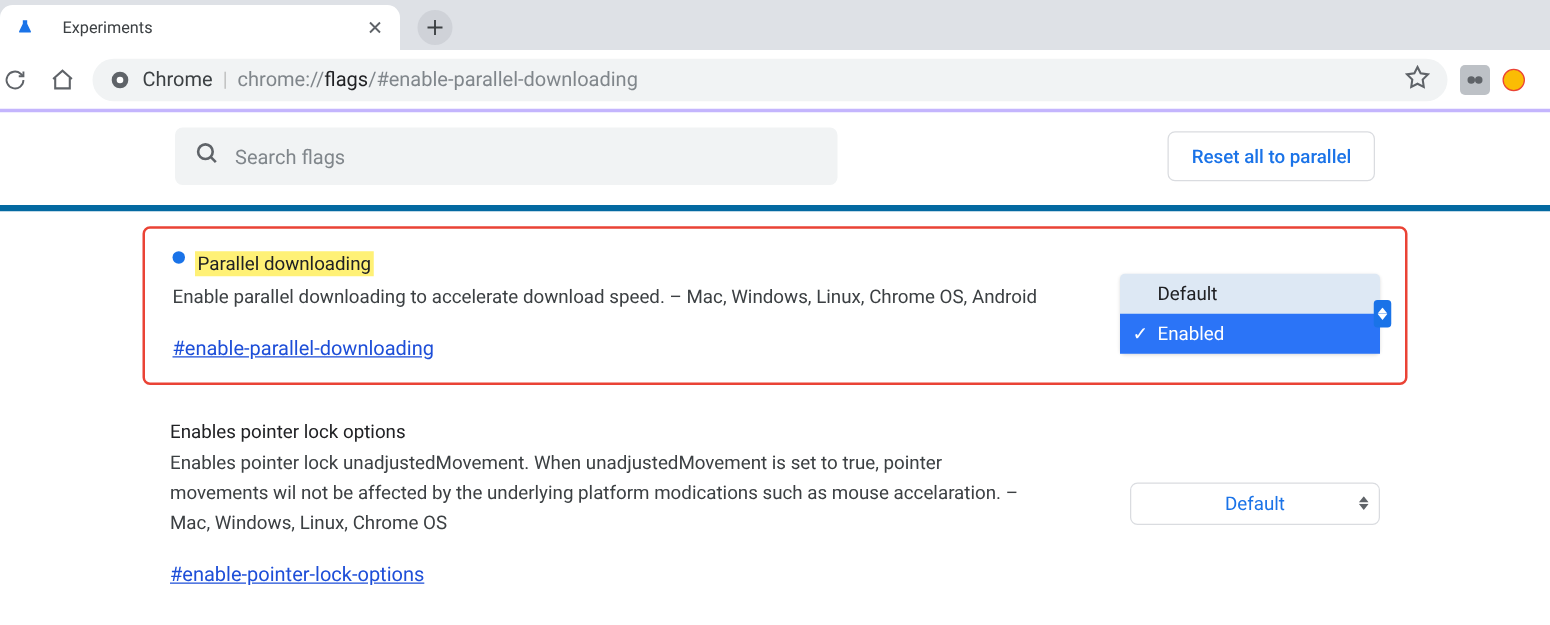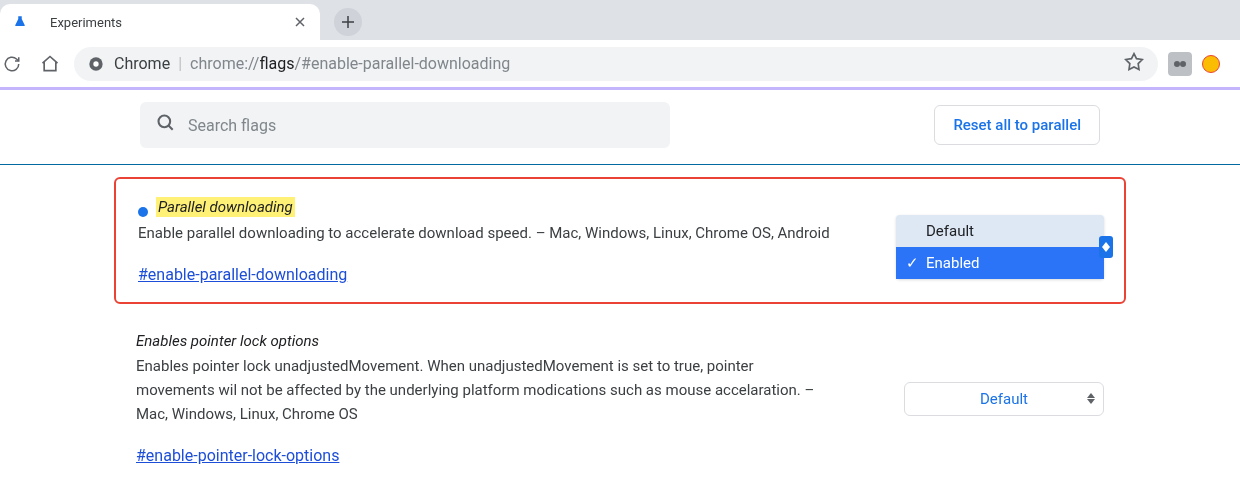--- a/index.html
+++ b/index.html
@@ -147,21 +147,21 @@
     
     .page {
       background: #fff;
       padding-top: 12px;
     }
     .page-header {
       display: flex;
       align-items: center;
       justify-content: center;
       padding: 0 32px 16px;
-      border-bottom: 1px solid #0369a1;
+      border-bottom: 5px solid #0369a1;
       position: relative;
     }
     .header-inner {
       width: 960px;
       display: flex;
       align-items: center;
       gap: 20px;
     }
     .search-box {
       flex: 1;
@@ -213,24 +213,23 @@
     .flag-row.highlighted {
       border: 2px solid #ea4335;
       border-radius: 6px;
       margin-bottom: 10px;
     }
     .flag-info {
       flex: 1;
     }
     .flag-title-row {
       display: flex;
-      align-items: flex-end;
+      align-items: flex-start;
       gap: 8px;
       margin-bottom: 4px;
-      font-style: italic;
     }
     .flag-dot {
       width: 10px;
       height: 10px;
       border-radius: 50%;
       background: #1a73e8;
       flex-shrink: 0;
     }
     .flag-title {
       font-size: 15px;

